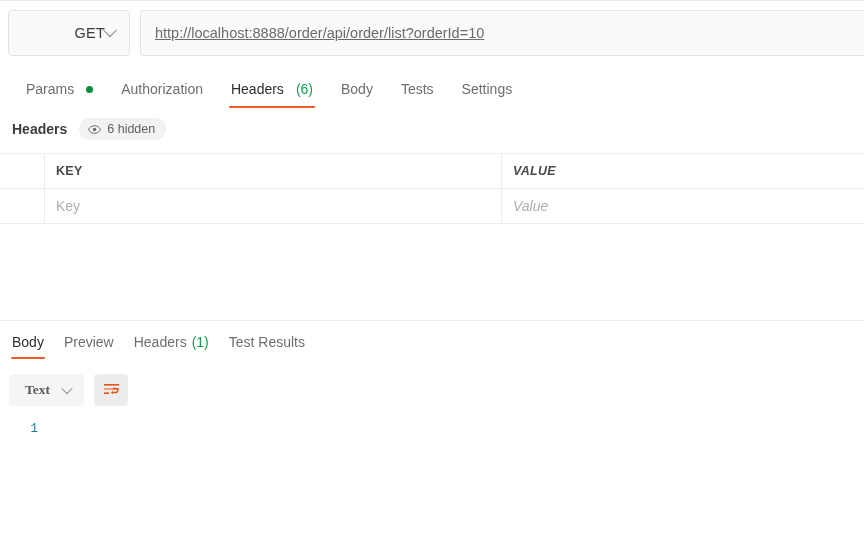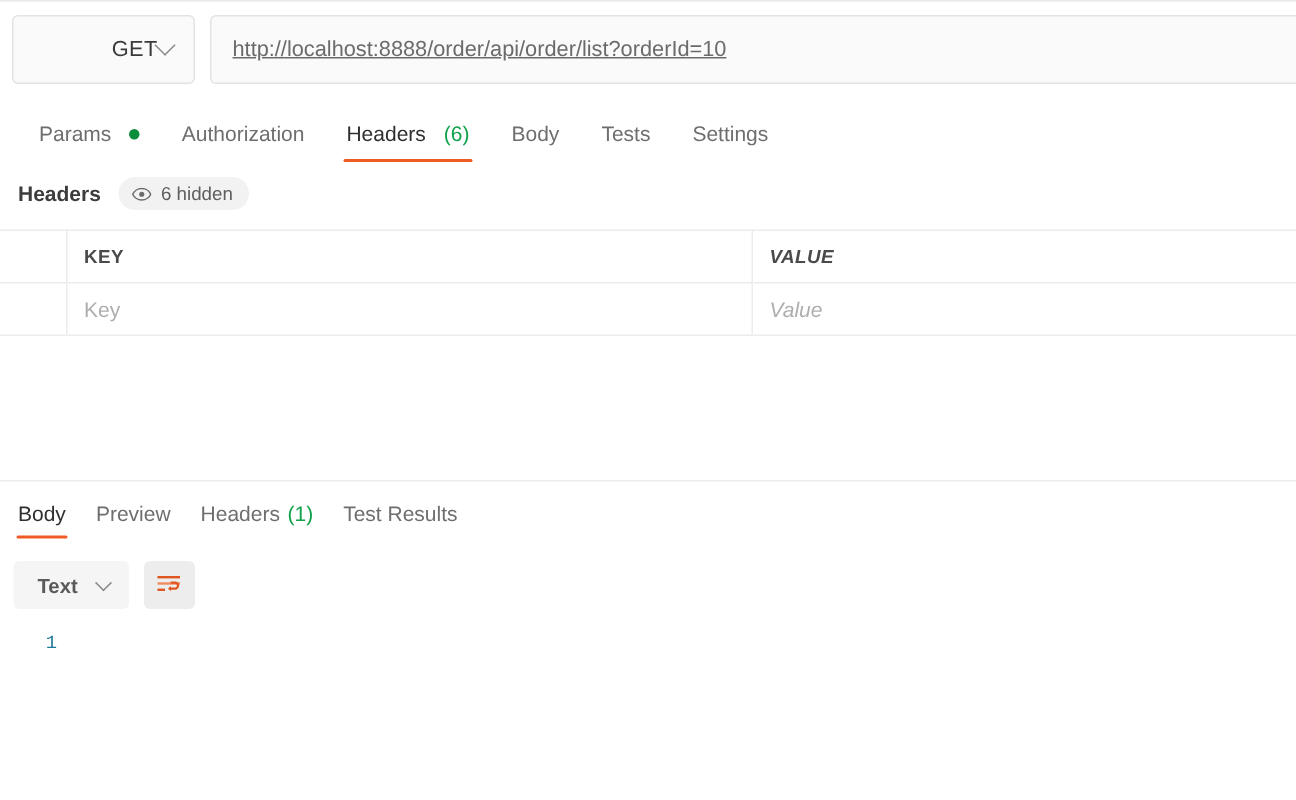--- a/index.html
+++ b/index.html
@@ -256,20 +256,21 @@
     display: flex;
     align-items: center;
     gap: 13px;
     background: #f5f5f5;
     border-radius: 4px;
     height: 32px;
     padding: 0 13px 0 16px;
     font-size: 13.5px;
     color: #5a5a5a;
     font-weight: bold;
+    font-family: Liberation Serif, serif;
   }
   .chev-sm {
     display: inline-block;
     width: 7px;
     height: 7px;
     border-right: 1.5px solid #8a8a8a;
     border-bottom: 1.5px solid #8a8a8a;
     transform: rotate(45deg) translate(-1px, -1px);
   }
   .wrap-btn {

